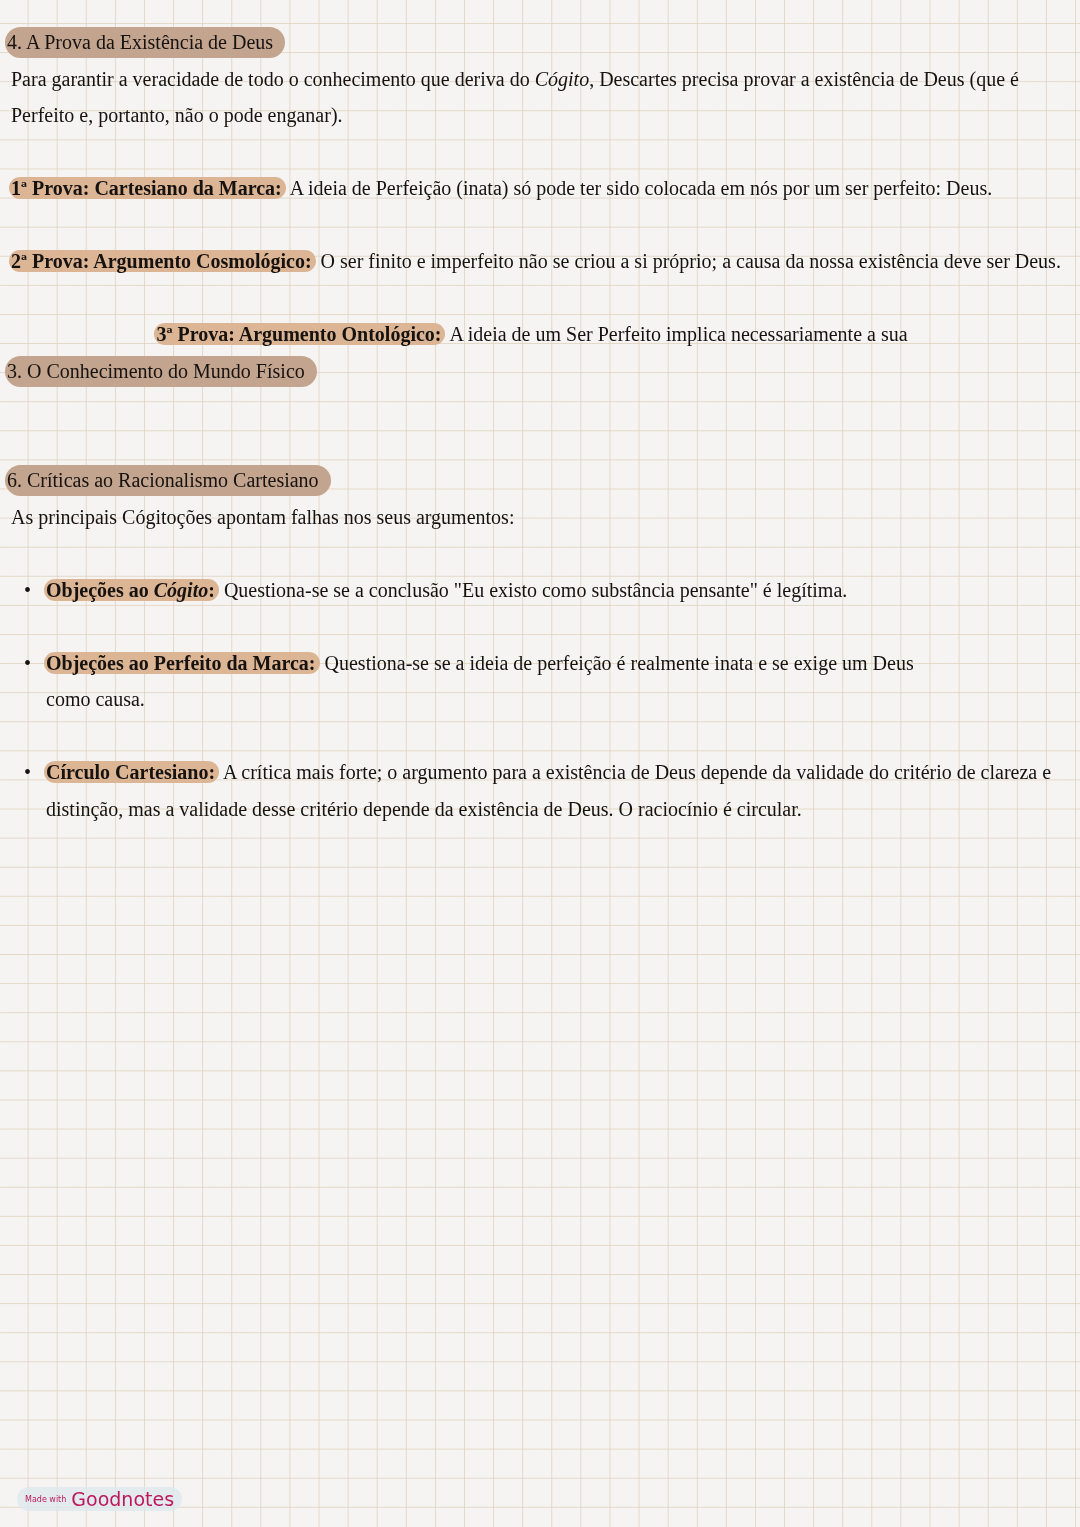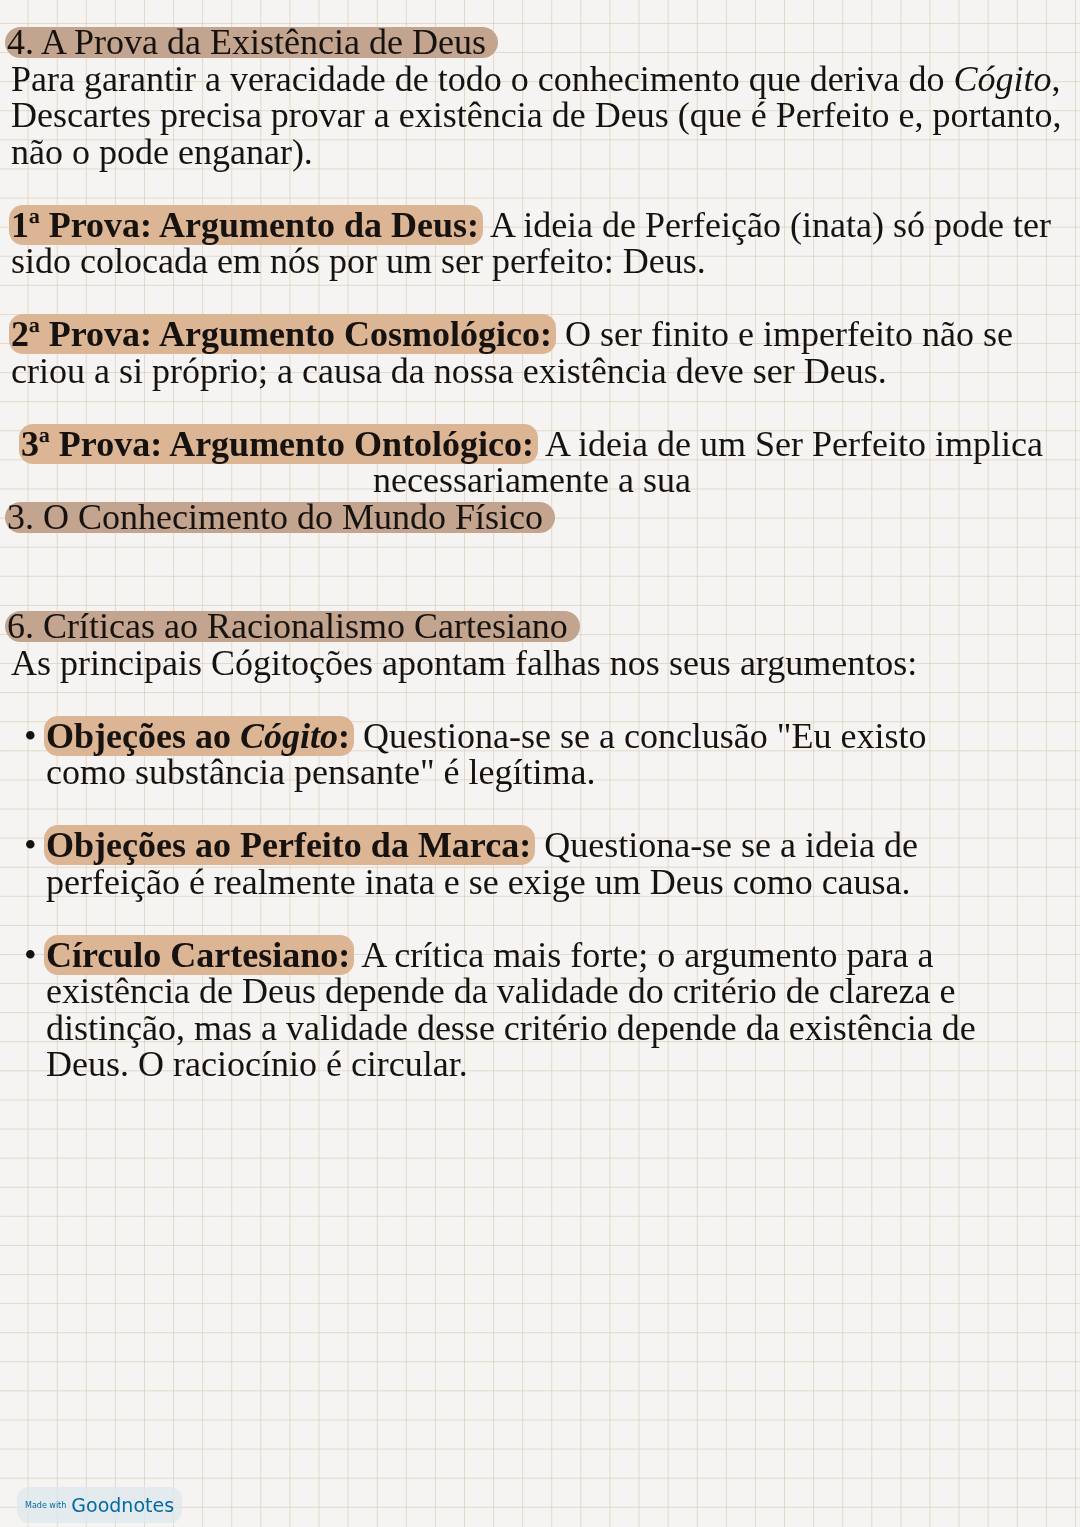--- a/index.html
+++ b/index.html
@@ -15,21 +15,21 @@
     background-position: -1.5px 23px;
     font-family: "Liberation Serif", "DejaVu Serif", serif;
     color: #161210;
     position: relative;
   }
   .page {
     position: absolute;
     left: 11px;
     top: 24px;
     width: 1060px;
-    font-size: 36px;
+    font-size: 20px;
     line-height: 36.5px;
     font-family: Liberation Serif, serif;
   }
   .heading {
     display: inline-block;
     background: #c3a48e;
     border-radius: 16px;
     padding: 0 12px 0 2px;
     margin-left: -6px;
     line-height: 31px;
@@ -60,44 +60,44 @@
   }
   ul.objections li .bullet {
     position: absolute;
     left: 13px;
     top: 0;
   }
   .watermark {
     position: absolute;
     left: 17px;
     top: 1487px;
-    height: 36px;
+    height: 24px;
     padding: 0 8px;
     border-radius: 12px;
     background: rgba(220,232,238,0.75);
     display: flex;
     align-items: center;
     gap: 5px;
     font-family: "DejaVu Sans", "Liberation Sans", sans-serif;
-    color: #0369a1;
+    color: #be185d;
   }
   .watermark .made { font-size: 8px; }
   .watermark .brand { font-size: 19px; font-weight: 500; }
 </style>
 </head>
 <body>
 
 <div class="page">
 
   
   <div class="heading">4. A Prova da Existência de Deus</div>
   <p><span>Para garantir a veracidade de todo o conhecimento que deriva do </span><em>Cógito</em><span>, Descartes precisa provar a existência de Deus (que é Perfeito e, portanto, não o pode enganar).</span></p>
   <div class="gap"></div>
 
-  <p><span class="hl">1ª Prova: Argumento da Deus:</span><span> A ideia de Perfeição (inata) só pode ter sido colocada em nós por um ser perfeito: Deus.</span></p>
+  <p><span class="hl">1ª Prova: Cartesiano da Marca:</span><span> A ideia de Perfeição (inata) só pode ter sido colocada em nós por um ser perfeito: Deus.</span></p>
   <div class="gap"></div>
 
   <p><span class="hl">2ª Prova: Argumento Cosmológico:</span><span> O ser finito e imperfeito não se criou a si próprio; a causa da nossa existência deve ser Deus.</span></p>
   <div class="gap"></div>
 
   <p style="padding-right:18px;text-align:center;"><span class="hl">3ª Prova: Argumento Ontológico:</span><span> A ideia de um Ser Perfeito implica necessariamente a sua</span></p>
 
   
   <div class="heading">3. O Conhecimento do Mundo Físico</div>
   <div class="gap"></div>

